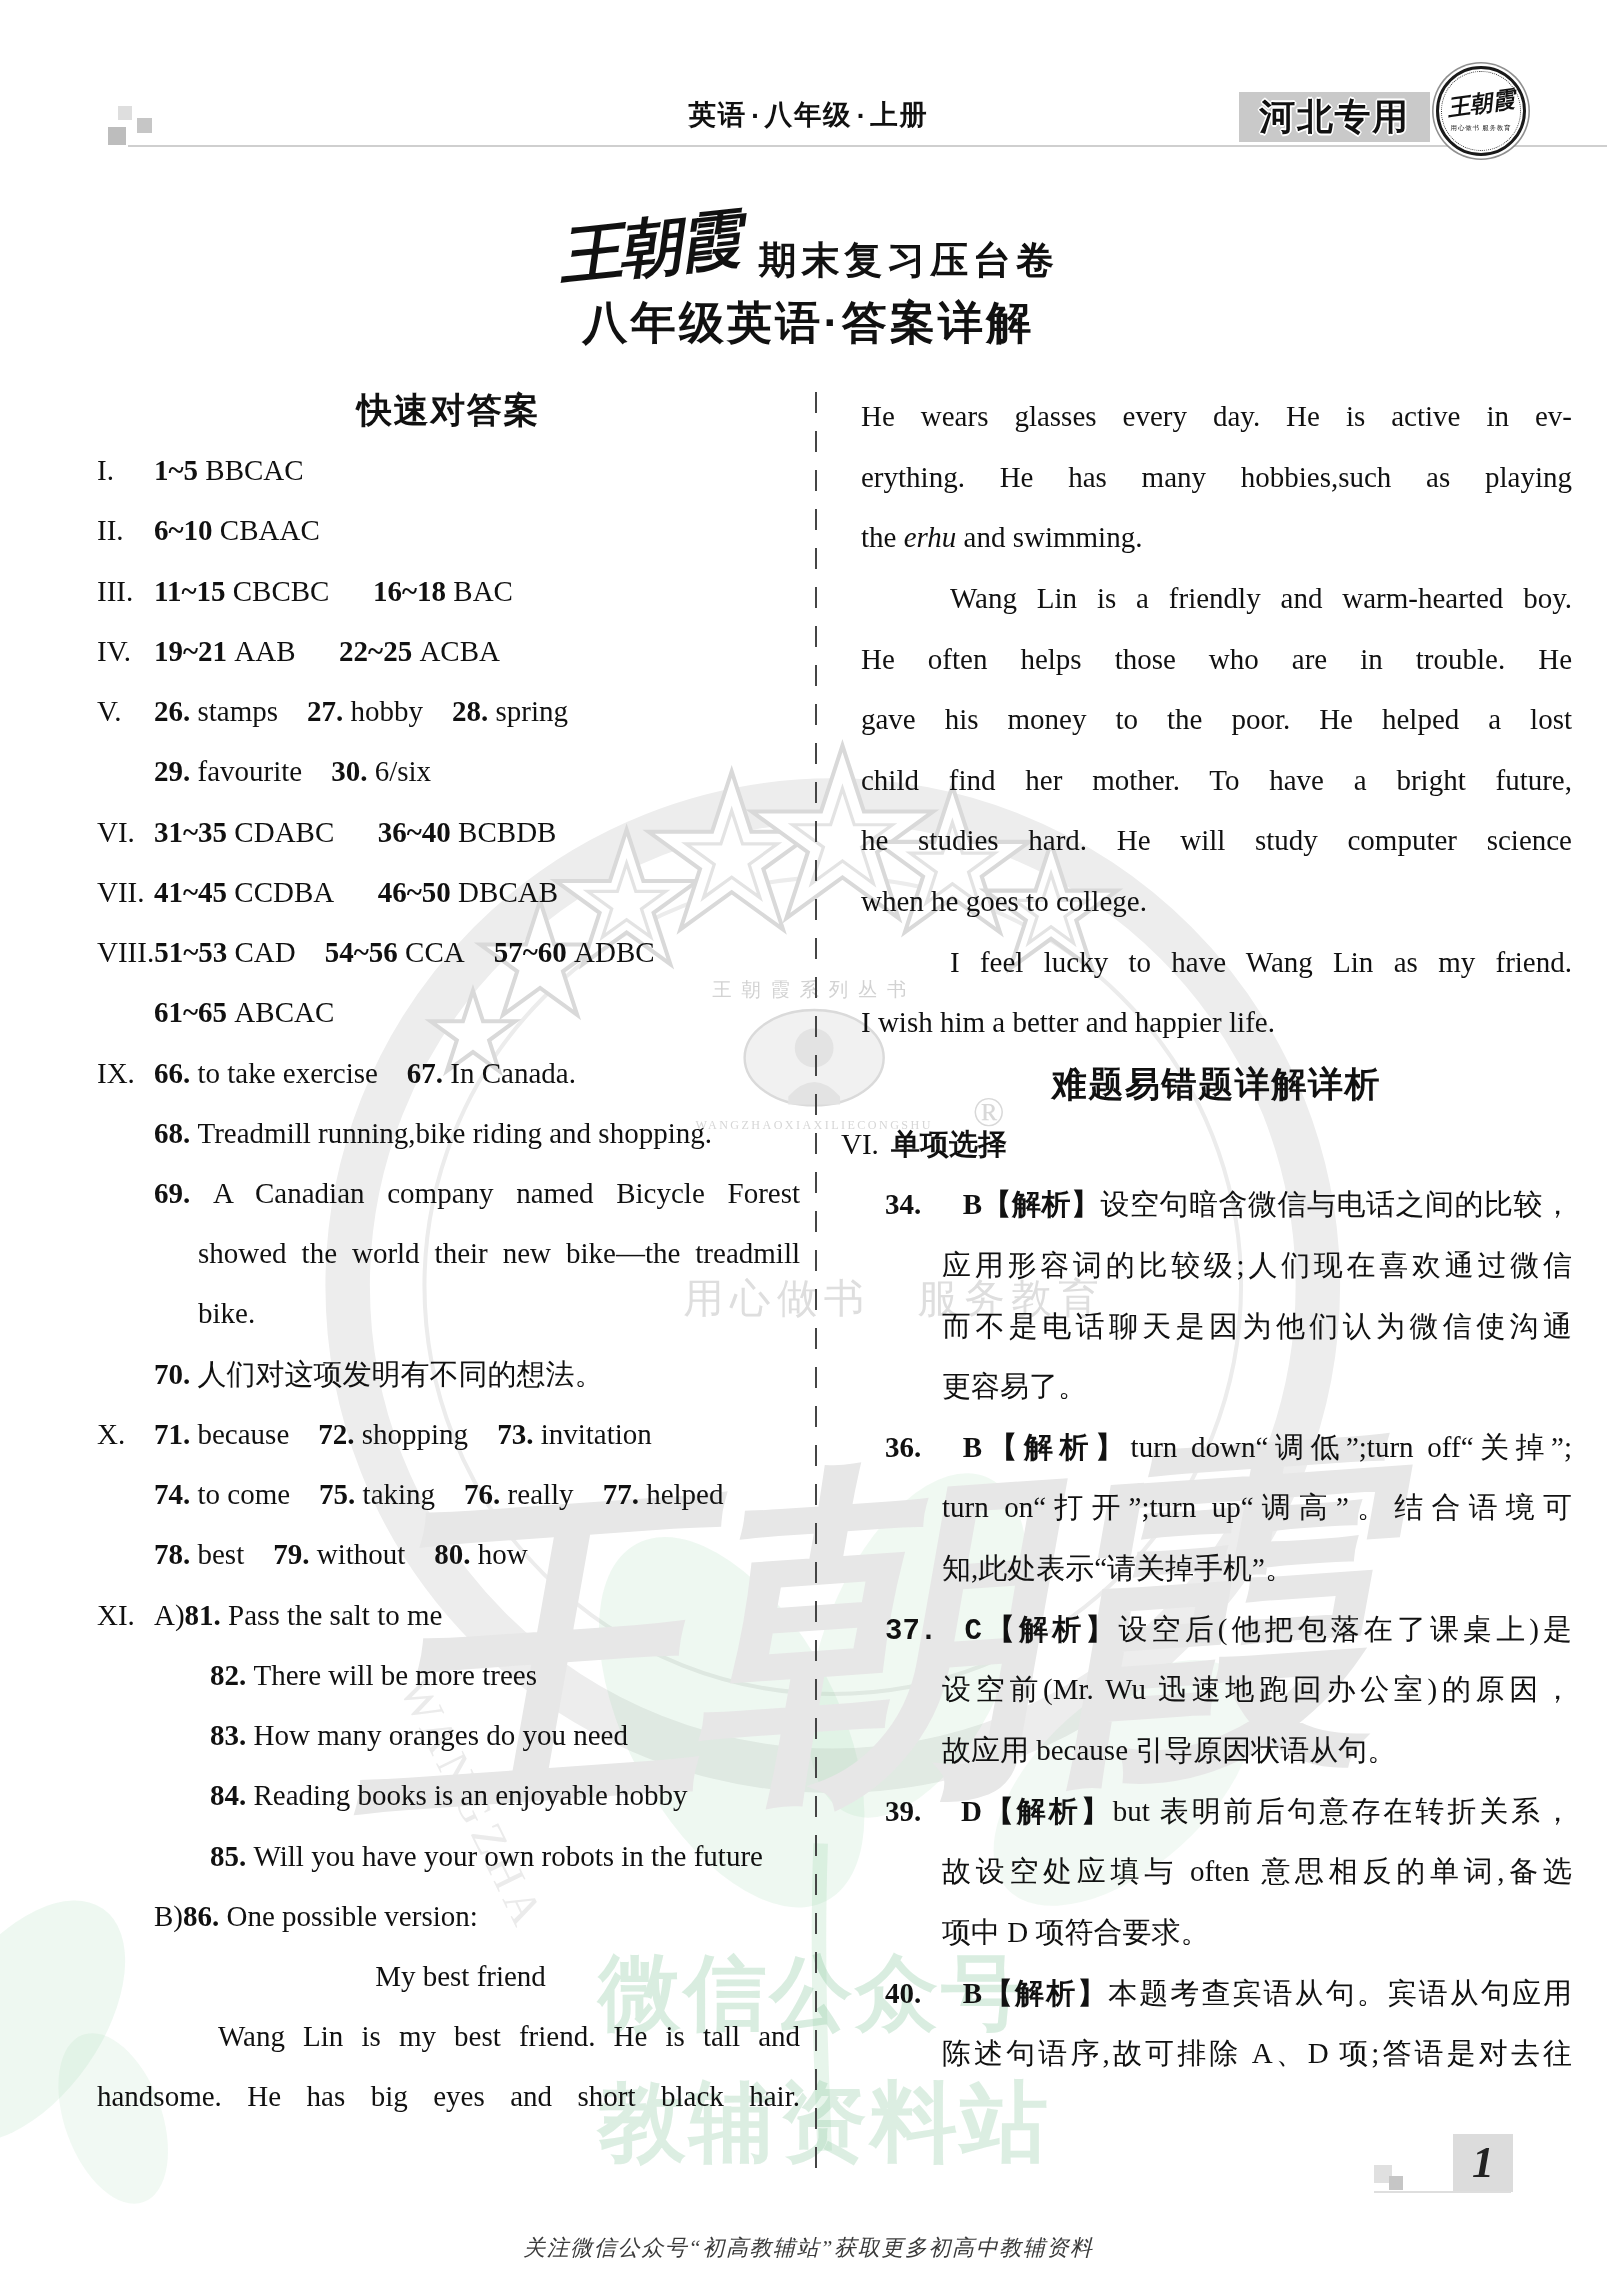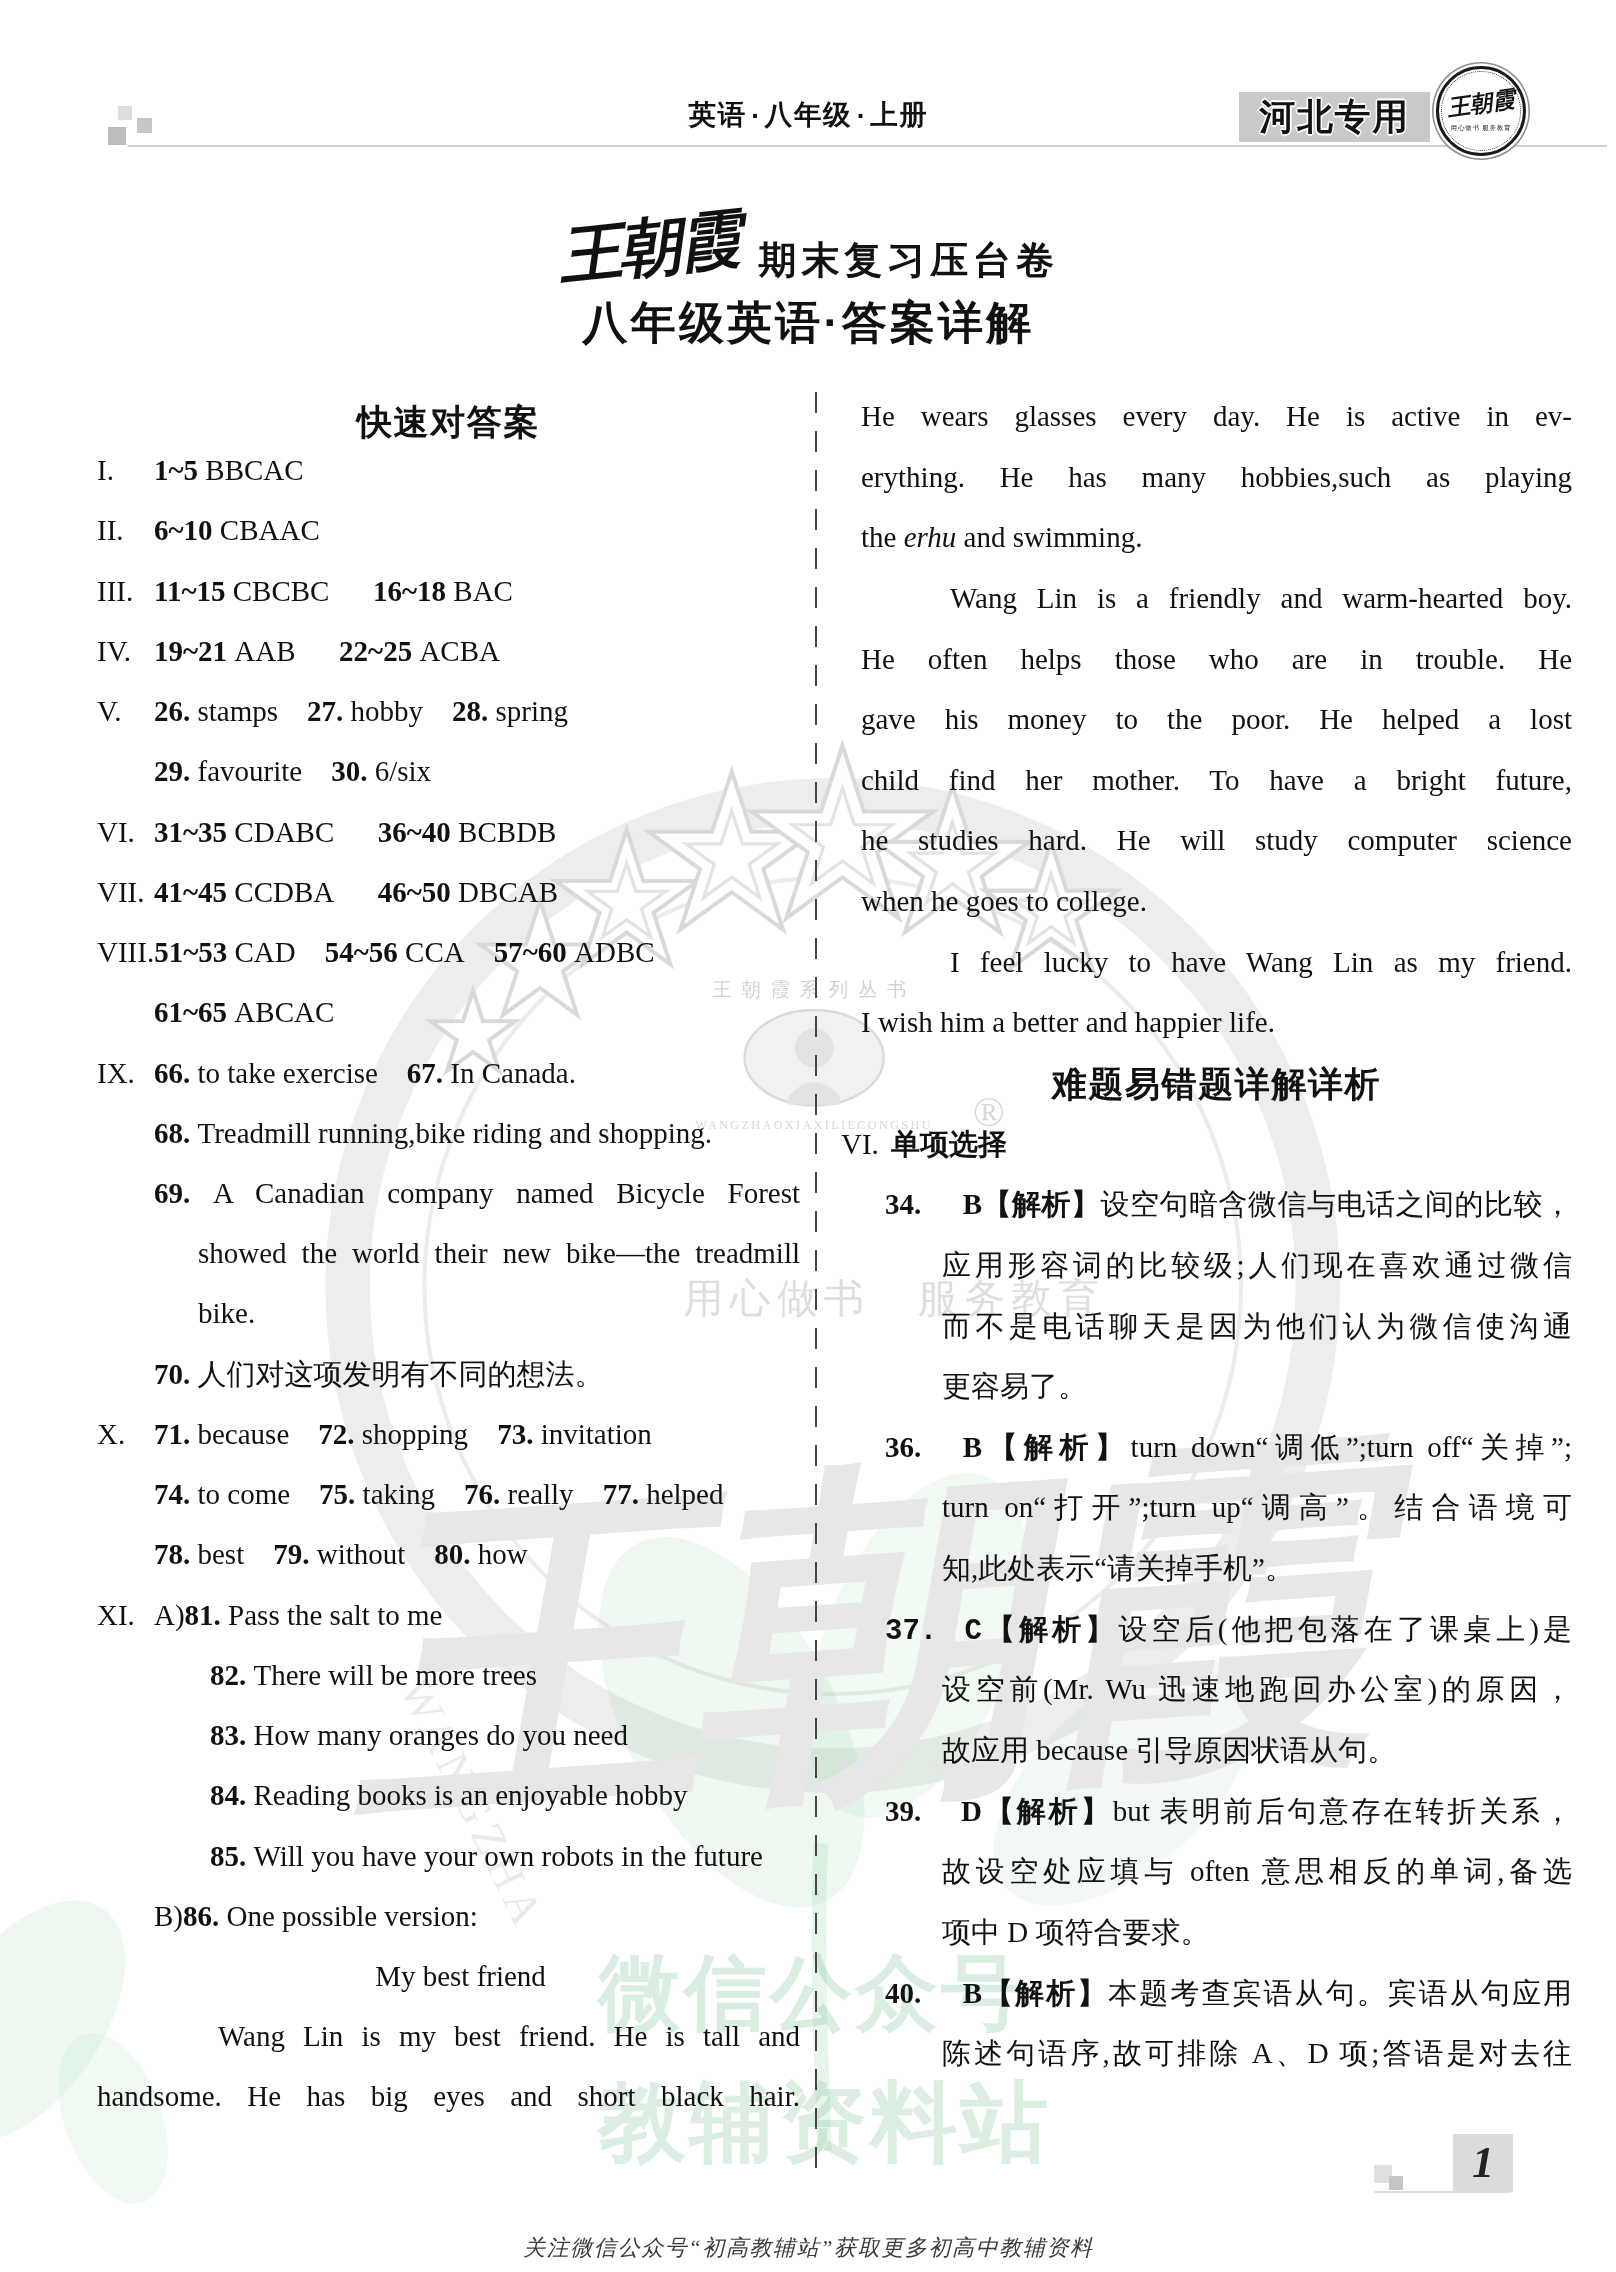--- a/index.html
+++ b/index.html
@@ -146,21 +146,21 @@
     <span class="logo-sub">用心做书 服务教育</span>
   </div>
 
   <div class="title-line1">
     <span class="brand-script">王朝霞</span>
     <span class="title-main">期末复习压台卷</span>
   </div>
   <div class="title-sub">八年级英语·答案详解</div>
 
   <div class="col col-left">
-      <div class="line hd" style="top: 12px;"><span>快速对答案</span></div>
+      <div class="line hd" style="top: 0px;"><span>快速对答案</span></div>
       <div class="line" style="top: 60px;"><span class="lb">I.</span><span class="b">1~5 </span><span>BBCAC</span></div>
       <div class="line" style="top: 120px;"><span class="lb">II.</span><span class="b">6~10 </span><span>CBAAC</span></div>
       <div class="line" style="top: 181px;"><span class="lb">III.</span><span class="b">11~15 </span><span>CBCBC  </span><span class="b">16~18 </span><span>BAC</span></div>
       <div class="line" style="top: 241px;"><span class="lb">IV.</span><span class="b">19~21 </span><span>AAB  </span><span class="b">22~25 </span><span>ACBA</span></div>
       <div class="line" style="top: 301px;"><span class="lb">V.</span><span class="b">26. </span><span>stamps </span><span class="b">27. </span><span>hobby </span><span class="b">28. </span><span>spring</span></div>
       <div class="line" style="top: 361px; left: 57px;"><span class="b">29. </span><span>favourite </span><span class="b">30. </span><span>6/six</span></div>
       <div class="line" style="top: 422px;"><span class="lb">VI.</span><span class="b">31~35 </span><span>CDABC  </span><span class="b">36~40 </span><span>BCBDB</span></div>
       <div class="line" style="top: 482px;"><span class="lb">VII.</span><span class="b">41~45 </span><span>CCDBA  </span><span class="b">46~50 </span><span>DBCAB</span></div>
       <div class="line" style="top: 542px;"><span class="lb">VIII.</span><span class="b">51~53 </span><span>CAD </span><span class="b">54~56 </span><span>CCA </span><span class="b">57~60 </span><span>ADBC</span></div>
       <div class="line" style="top: 602px; left: 57px;"><span class="b">61~65 </span><span>ABCAC</span></div>

